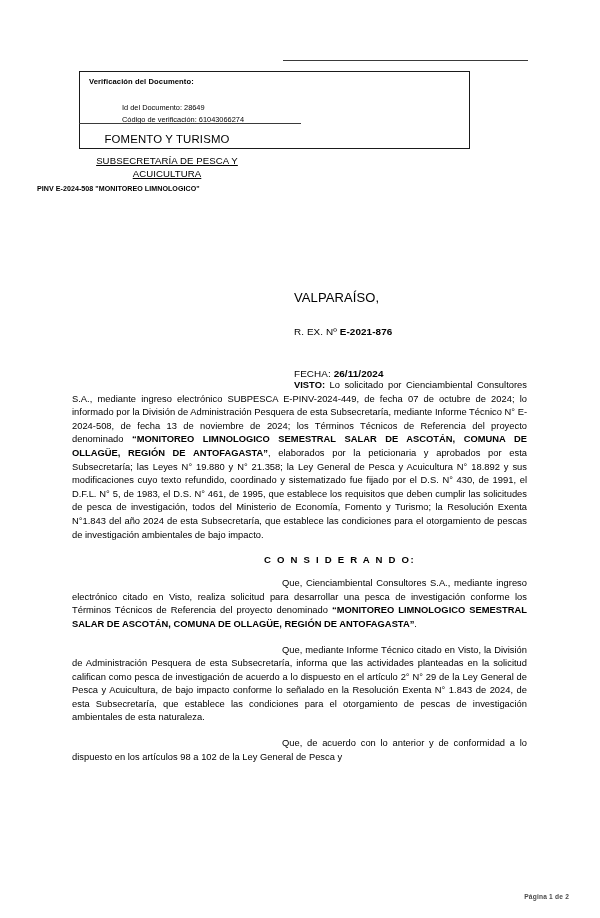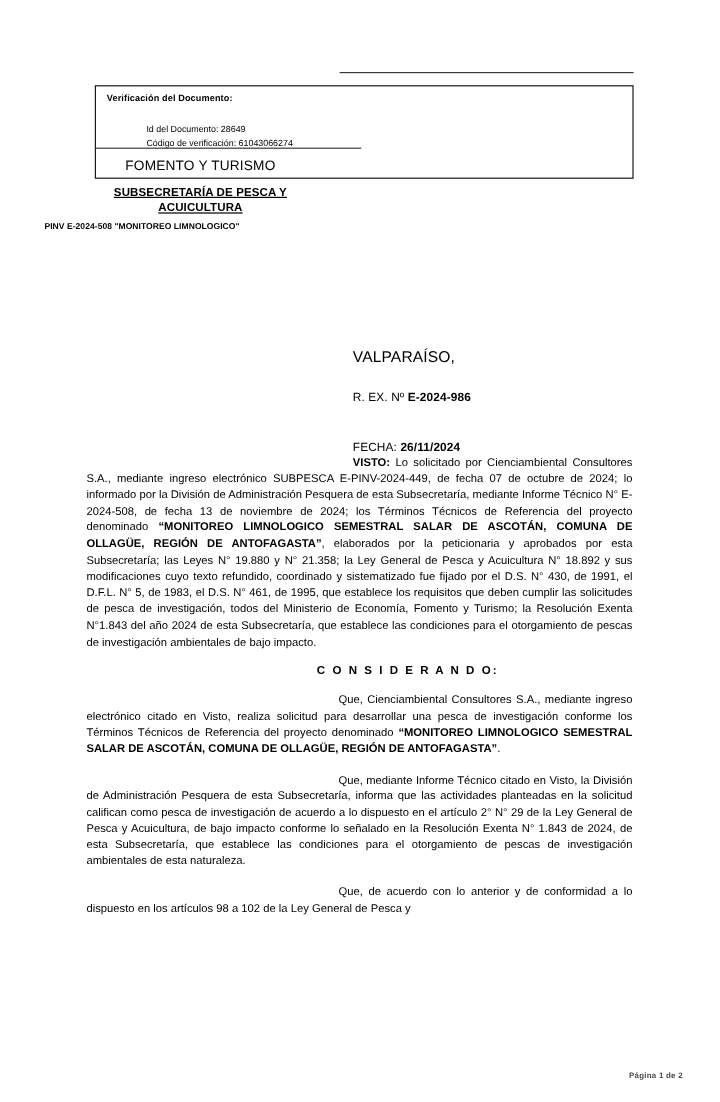--- a/index.html
+++ b/index.html
@@ -21,21 +21,21 @@
     position: absolute;
     inset: 0;
     background: #ffffff;
   }
 
   
   .verif-box {
     position: absolute;
     left: 79px;
     top: 71px;
-    width: 449px;
+    width: 391px;
     box-sizing: border-box;
     border: 1.6px solid #1a1a1a;
     padding: 5px 0 6px 9px;
     background: #ffffff;
   }
   .verif-title {
     font-size: 7.6px;
     font-weight: bold;
     letter-spacing: 0.1px;
     line-height: 1.25;
@@ -80,21 +80,21 @@
     text-align: center;
   }
   .lh-ministry {
     font-size: 11.4px;
     line-height: 1.33;
     letter-spacing: 0.15px;
   }
   .lh-sub {
     margin-top: 8px;
     font-size: 9.6px;
-    font-weight: bold;
+    font-weight: normal;
     line-height: 1.3;
     letter-spacing: 0.1px;
     text-align: center;
   }
   .lh-sub u { text-decoration: underline; }
   .lh-project {
     margin-top: 5px;
     font-size: 7.1px;
     font-weight: bold;
     letter-spacing: 0.05px;
@@ -207,21 +207,21 @@
       <u>SUBSECRETARÍA DE PESCA Y</u><br>
       <u>ACUICULTURA</u>
     </div>
     <div class="lh-project">PINV E-2024-508 "MONITOREO LIMNOLOGICO"</div>
   </div>
 
 
   <div class="place-line">VALPARAÍSO,</div>
 
   <div class="resnum-line">
-    <span>R. EX. Nº </span><b>E-2024-986</b>
+    <span>R. EX. Nº </span><b>E-2021-876</b>
   </div>
 
   <div class="date-line">
     <span>FECHA: </span><b>26/11/2024</b>
   </div>
 
   <div class="body-col">
 
     <p class="para">
       <span class="lead-indent"></span><b>VISTO:</b><span> Lo solicitado por Cienciambiental Consultores S.A., mediante ingreso electrónico SUBPESCA E-PINV-2024-449, de fecha 07 de octubre de 2024; lo informado por la División de Administración Pesquera de esta Subsecretaría, mediante Informe Técnico N° E-2024-508, de fecha 13 de noviembre de 2024; los Términos Técnicos de Referencia del proyecto denominado </span><b>“MONITOREO LIMNOLOGICO SEMESTRAL SALAR DE ASCOTÁN, COMUNA DE OLLAGÜE, REGIÓN DE ANTOFAGASTA”</b><span>, elaborados por la peticionaria y aprobados por esta Subsecretaría; las Leyes N° 19.880 y N° 21.358; la Ley General de Pesca y Acuicultura N° 18.892 y sus modificaciones cuyo texto refundido, coordinado y sistematizado fue fijado por el D.S. N° 430, de 1991, el D.F.L. N° 5, de 1983, el D.S. N° 461, de 1995, que establece los requisitos que deben cumplir las solicitudes de pesca de investigación, todos del Ministerio de Economía, Fomento y Turismo; la Resolución Exenta N°1.843 del año 2024 de esta Subsecretaría, que establece las condiciones para el otorgamiento de pescas de investigación ambientales de bajo impacto.</span>

